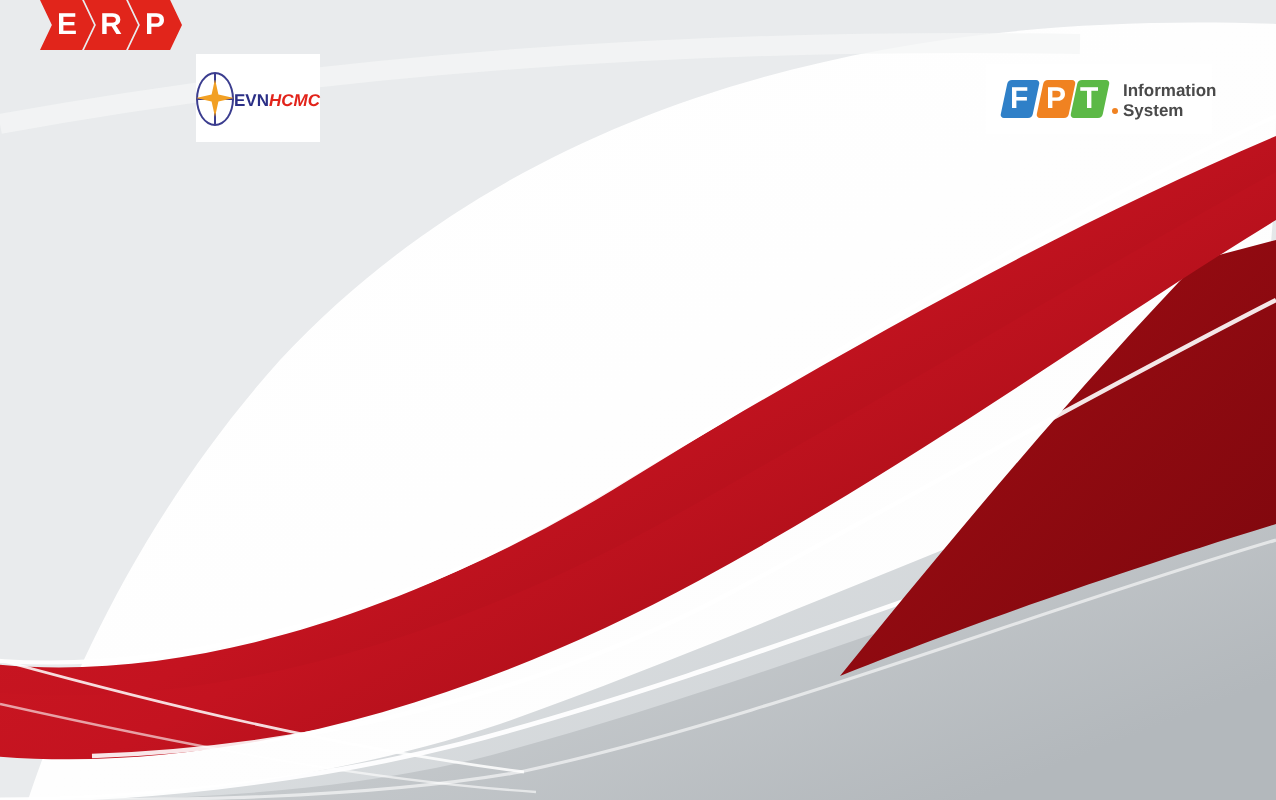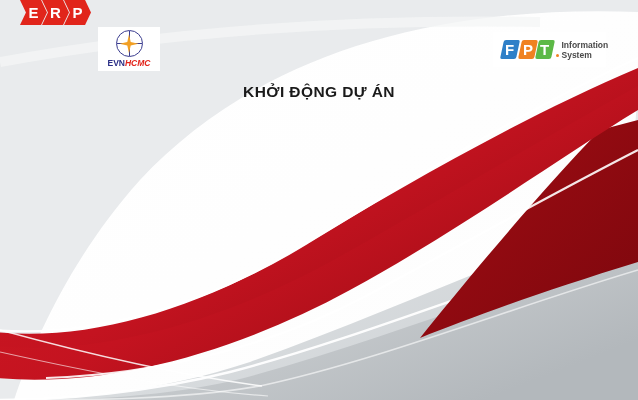--- a/index.html
+++ b/index.html
@@ -27,23 +27,23 @@
     position: absolute;
     background: #ffffff;
     box-sizing: border-box;
   }
 
   
   #logo-evn {
     left: 98px; top: 27px;
     width: 62px; height: 44px;
     display: flex;
-    flex-direction: column;
+    flex-direction: row;
     align-items: center;
-    justify-content: center;
+    justify-content: flex-start;
   }
   .evn-emblem {
     position: relative;
     width: 27px; height: 27px;
     border-radius: 50%;
     border: 1.6px solid #3b3d8f;
     box-sizing: border-box;
   }
   .evn-emblem::before,
   .evn-emblem::after {
@@ -275,18 +275,17 @@
       <div class="fpt-letter fpt-t"><span>T</span></div>
       <div class="fpt-dot"></div>
     </div>
     <div class="fpt-caption">
       <div>Information</div>
       <div>System</div>
     </div>
   </div>
 
   <div id="text-block">
-    <div id="kickoff-line">KHỞI ĐỘNG DỰ ÁN</div>
     <div id="project-title">
     </div>
   </div>
 
 </div>
 
 </body></html>

